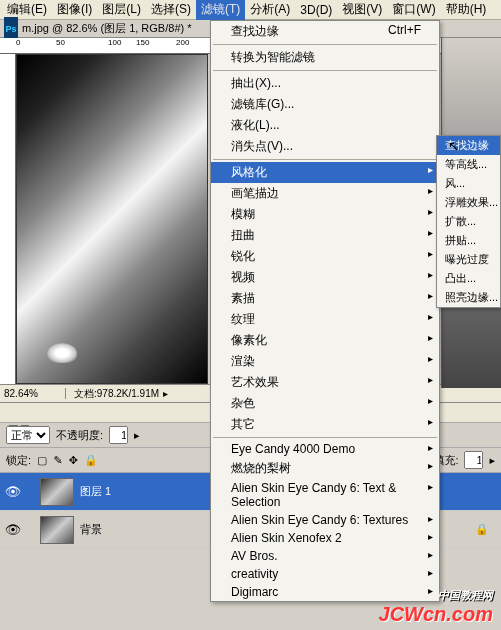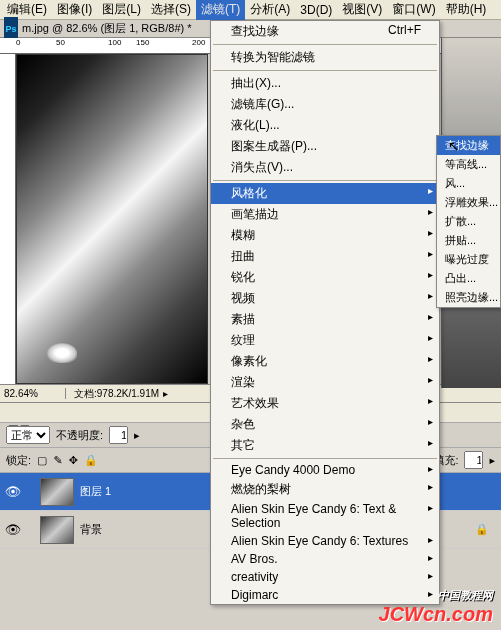--- a/index.html
+++ b/index.html
@@ -67,21 +67,21 @@
   <div class="ps-icon">Ps</div>
   <span>m.jpg @ 82.6% (图层 1, RGB/8#) *</span>
 </div>
 
 <div class="ruler-h" id="rulerh">
   <span style="right:2px">650</span>
 <span style="left: 16px;">0</span>
     <span style="left: 56px;">50</span>
     <span style="left: 88px; margin-left: 20px;">100</span>
     <span style="left: 136px;">150</span>
-    <span style="left: 192px;">200</span>
+    <span style="left: 176px;">200</span>
   </div>
 
 <div class="workspace">
   <div class="ruler-v"></div>
   <div class="canvas-area">
     <div class="canvas-img"></div>
   </div>
 </div>
 
 <div class="right-panel"></div>
@@ -142,23 +142,20 @@
     <div class="mi">
       <span>抽出(X)...</span>
     </div>
     <div class="mi">
       <span>滤镜库(G)...</span>
     </div>
     <div class="mi">
       <span>液化(L)...</span>
     </div>
     <div class="mi">
-      <span>图案生成器(P)...</span>
-    </div>
-    <div class="mi">
       <span>消失点(V)...</span>
     </div>
     <div class="sep"></div>
     <div class="mi hover arrow">
       <span>风格化</span>
     </div>
     <div class="mi arrow">
       <span>画笔描边</span>
     </div>
     <div class="mi arrow">
@@ -199,20 +196,23 @@
       <span>Eye Candy 4000 Demo</span>
     </div>
     <div class="mi arrow">
       <span>燃烧的梨树</span>
     </div>
     <div class="mi arrow">
       <span>Alien Skin Eye Candy 6: Text &amp; Selection</span>
     </div>
     <div class="mi arrow">
       <span>Alien Skin Eye Candy 6: Textures</span>
+    </div>
+    <div class="mi arrow">
+      <span>Alien Skin Xenofex 2</span>
     </div>
     <div class="mi arrow">
       <span>AV Bros.</span>
     </div>
     <div class="mi arrow">
       <span>creativity</span>
     </div>
     <div class="mi arrow">
       <span>Digimarc</span>
     </div>

